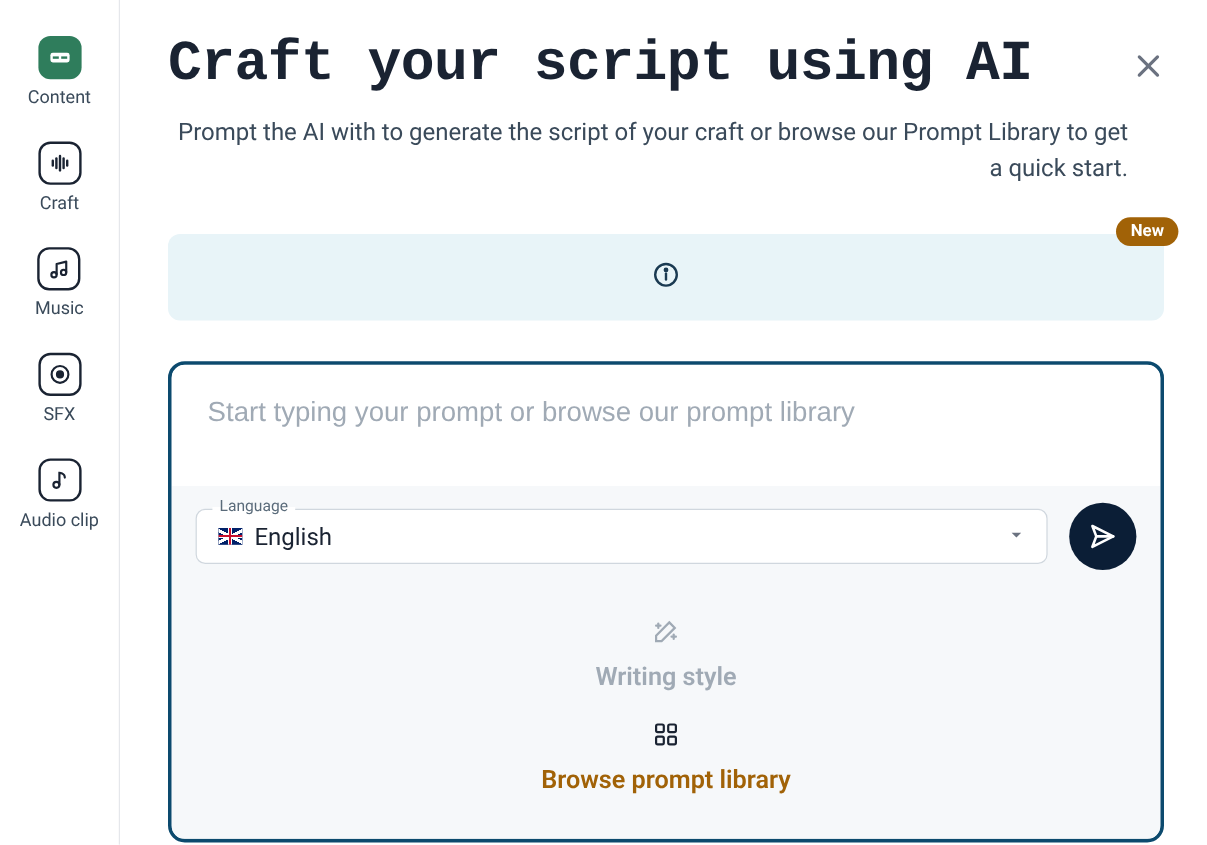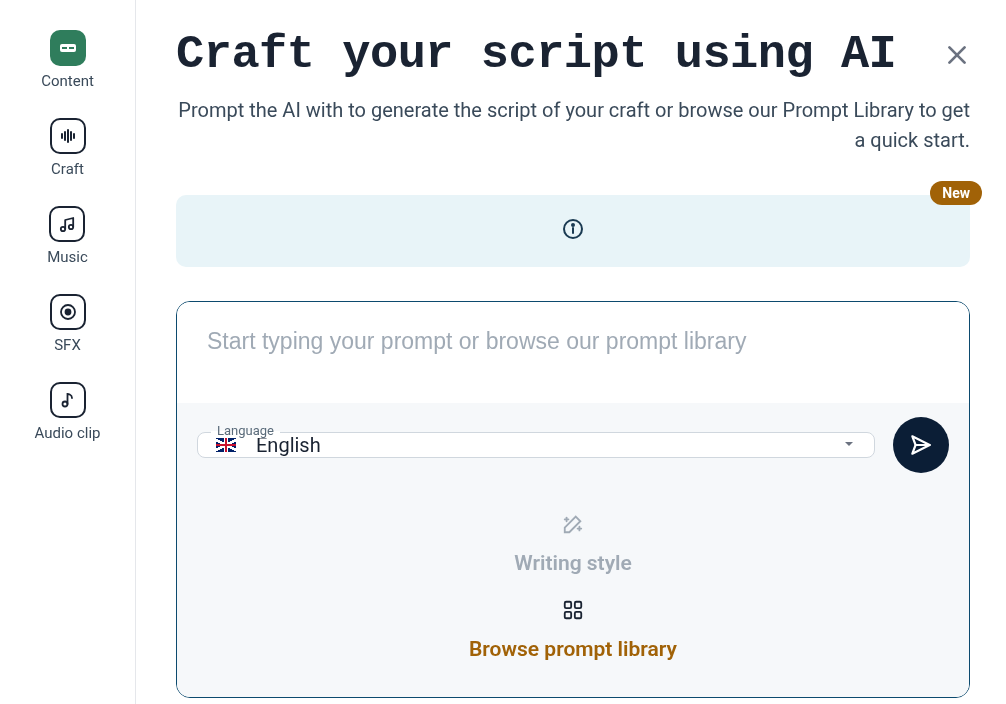--- a/index.html
+++ b/index.html
@@ -10,21 +10,21 @@
     body {
       font-family: -apple-system, BlinkMacSystemFont, 'Segoe UI', Roboto, sans-serif;
       background: #fff;
       color: #1a2332;
       width: 1006px;
       height: 704px;
       display: flex;
       overflow: hidden;
     }
     .sidebar {
-      width: 136px;
+      width: 100px;
       border-right: 1px solid #e5e7eb;
       display: flex;
       flex-direction: column;
       align-items: center;
       padding-top: 30px;
       gap: 28px;
     }
     .sidebar-item {
       display: flex;
       flex-direction: column;
@@ -100,21 +100,21 @@
       top: -14px;
       right: -12px;
       background: #a16207;
       color: #fff;
       font-size: 14px;
       font-weight: 700;
       padding: 4px 12px;
       border-radius: 14px;
     }
     .prompt-card {
-      border: 1px solid #0c4a6e;
+      border: 3px solid #0c4a6e;
       border-radius: 14px;
       overflow: hidden;
     }
     .prompt-input-area {
       padding: 26px 30px 48px 30px;
       background: #fff;
     }
     .prompt-input {
       width: 100%;
       border: none;
@@ -145,25 +145,25 @@
       top: -9px;
       left: 14px;
       background: linear-gradient(to bottom, #f6f8fa 50%, #fff 50%);
       padding: 0 6px;
       font-size: 13px;
       color: #5a6b7a;
     }
     .language-box {
       border: 1px solid #d0d7de;
       border-radius: 8px;
-      padding: 0 18px;
+      padding: 10px 18px;
       background: #fff;
       display: flex;
       align-items: center;
-      gap: 20px;
+      gap: 10px;
       cursor: pointer;
     }
     .language-value {
       flex: 1;
       font-size: 20px;
       color: #1a2332;
     }
     .send-btn {
       width: 56px;
       height: 56px;

